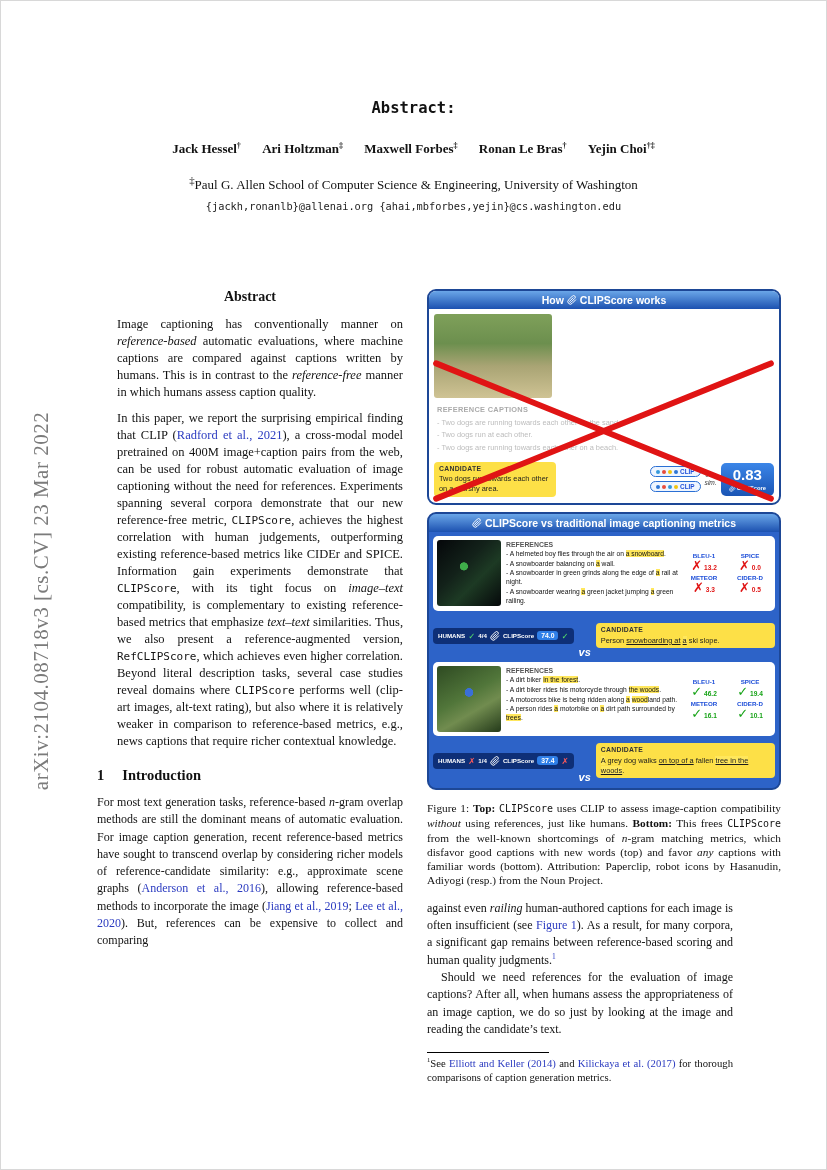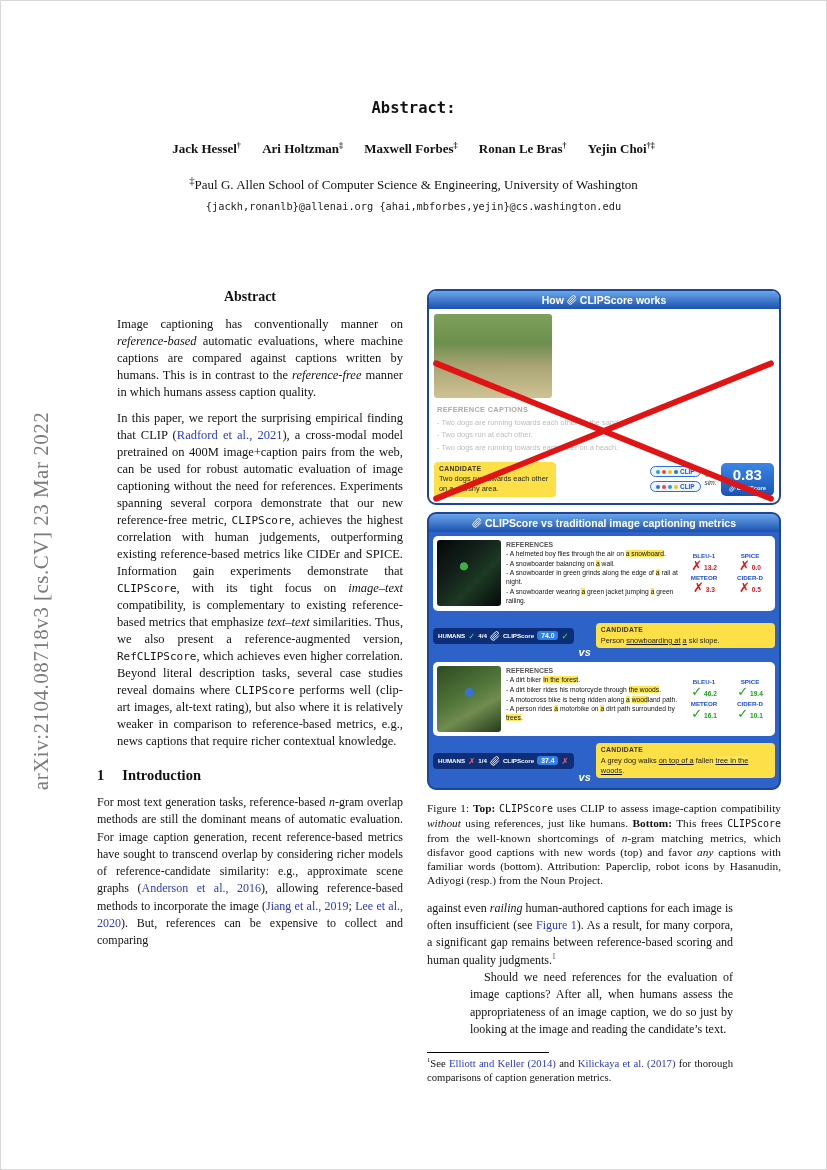--- a/index.html
+++ b/index.html
@@ -34,21 +34,21 @@
   .author{margin:0 9px;}
   .author sup{font-size:.62em;}
   .affils{margin-top:13px;font-size:13px;line-height:20px;}
   .emails{margin-top:4px;font-family:"DejaVu Sans Mono","Liberation Mono",monospace;font-size:10.3px;color:#222;}
 
   
   .col-left{position:absolute;left:96px;top:288px;width:306px;}
   .col-right{position:absolute;left:426px;top:288px;width:306px;}
   .bp{font-size:12px;line-height:17.3px;text-align:justify;}
   .bp + .bp{margin-top:0;}
-  .bp.indent{text-indent:14px;margin-left:43px;}
+  .bp.indent{text-indent:14px;}
 
   
   .abstract-heading{text-align:center;font-size:14px;font-weight:bold;margin-bottom:11px;}
   .abstract-body{margin-left:20px;}
   .abstract-body p{font-size:12.5px;line-height:17px;text-align:justify;}
   .abstract-body p + p{margin-top:9px;}
 
   
   .sec-h{font-size:14.5px;font-weight:bold;margin:17px 0 10px;}
   .sec-h .num{margin-right:18px;}

